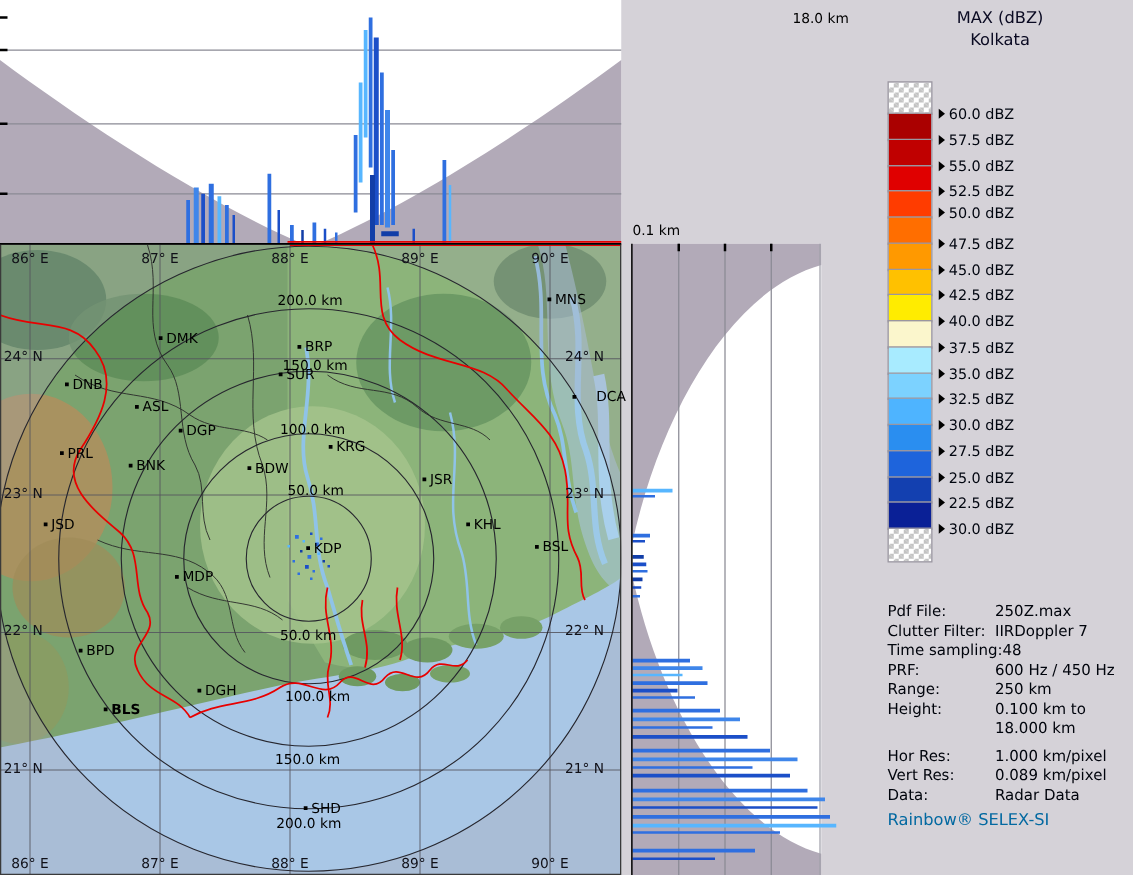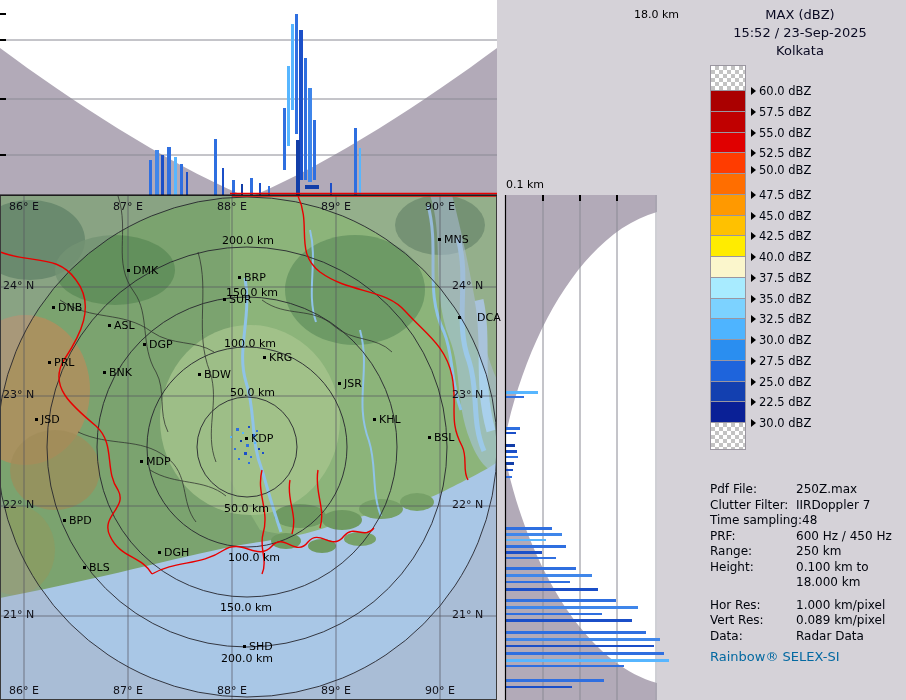--- a/index.html
+++ b/index.html
@@ -328,35 +328,34 @@
       <span class="city" style="left: 63px; top: 514px;">
         <i></i>
         <b style="font-weight: 400;">BPD</b>
       </span>
       <span class="city" style="left: 158px; top: 546px;">
         <i></i>
         <b style="font-weight: 400;">DGH</b>
       </span>
       <span class="city" style="left: 83px; top: 561px;">
         <i></i>
-        <b style="font-weight: 400;">BLS</b>
+        <b style="font-weight: 700;">BLS</b>
       </span>
       <span class="city" style="left: 243px; top: 640px;">
         <i></i>
         <b style="font-weight: 400;">SHD</b>
       </span>
     </div>
 
   <div id="axis-18" class="axis-label">18.0 km</div>
   <div id="axis-01" class="axis-label">0.1 km</div>
 
   <div id="legend">
     <div id="legend-header">
       <div class="hdr">MAX (dBZ)</div>
-      <div class="hdr">15:52 / 23-Sep-2025</div>
       <div class="hdr">Kolkata</div>
     </div>
     <div id="scale">
         <div class="cell checker" style="top: 0px; height: 25px;"></div>
         <div class="cell" style="top: 25px; height: 20.75px; background: rgb(170, 0, 0);"></div>
         <div class="cell" style="top: 45.75px; height: 20.75px; background: rgb(192, 0, 0);"></div>
         <div class="cell" style="top: 66.5px; height: 20.75px; background: rgb(224, 0, 0);"></div>
         <div class="cell" style="top: 87.25px; height: 20.75px; background: rgb(255, 60, 0);"></div>
         <div class="cell" style="top: 108px; height: 20.75px; background: rgb(255, 110, 0);"></div>
         <div class="cell" style="top: 128.75px; height: 20.75px; background: rgb(255, 153, 0);"></div>

